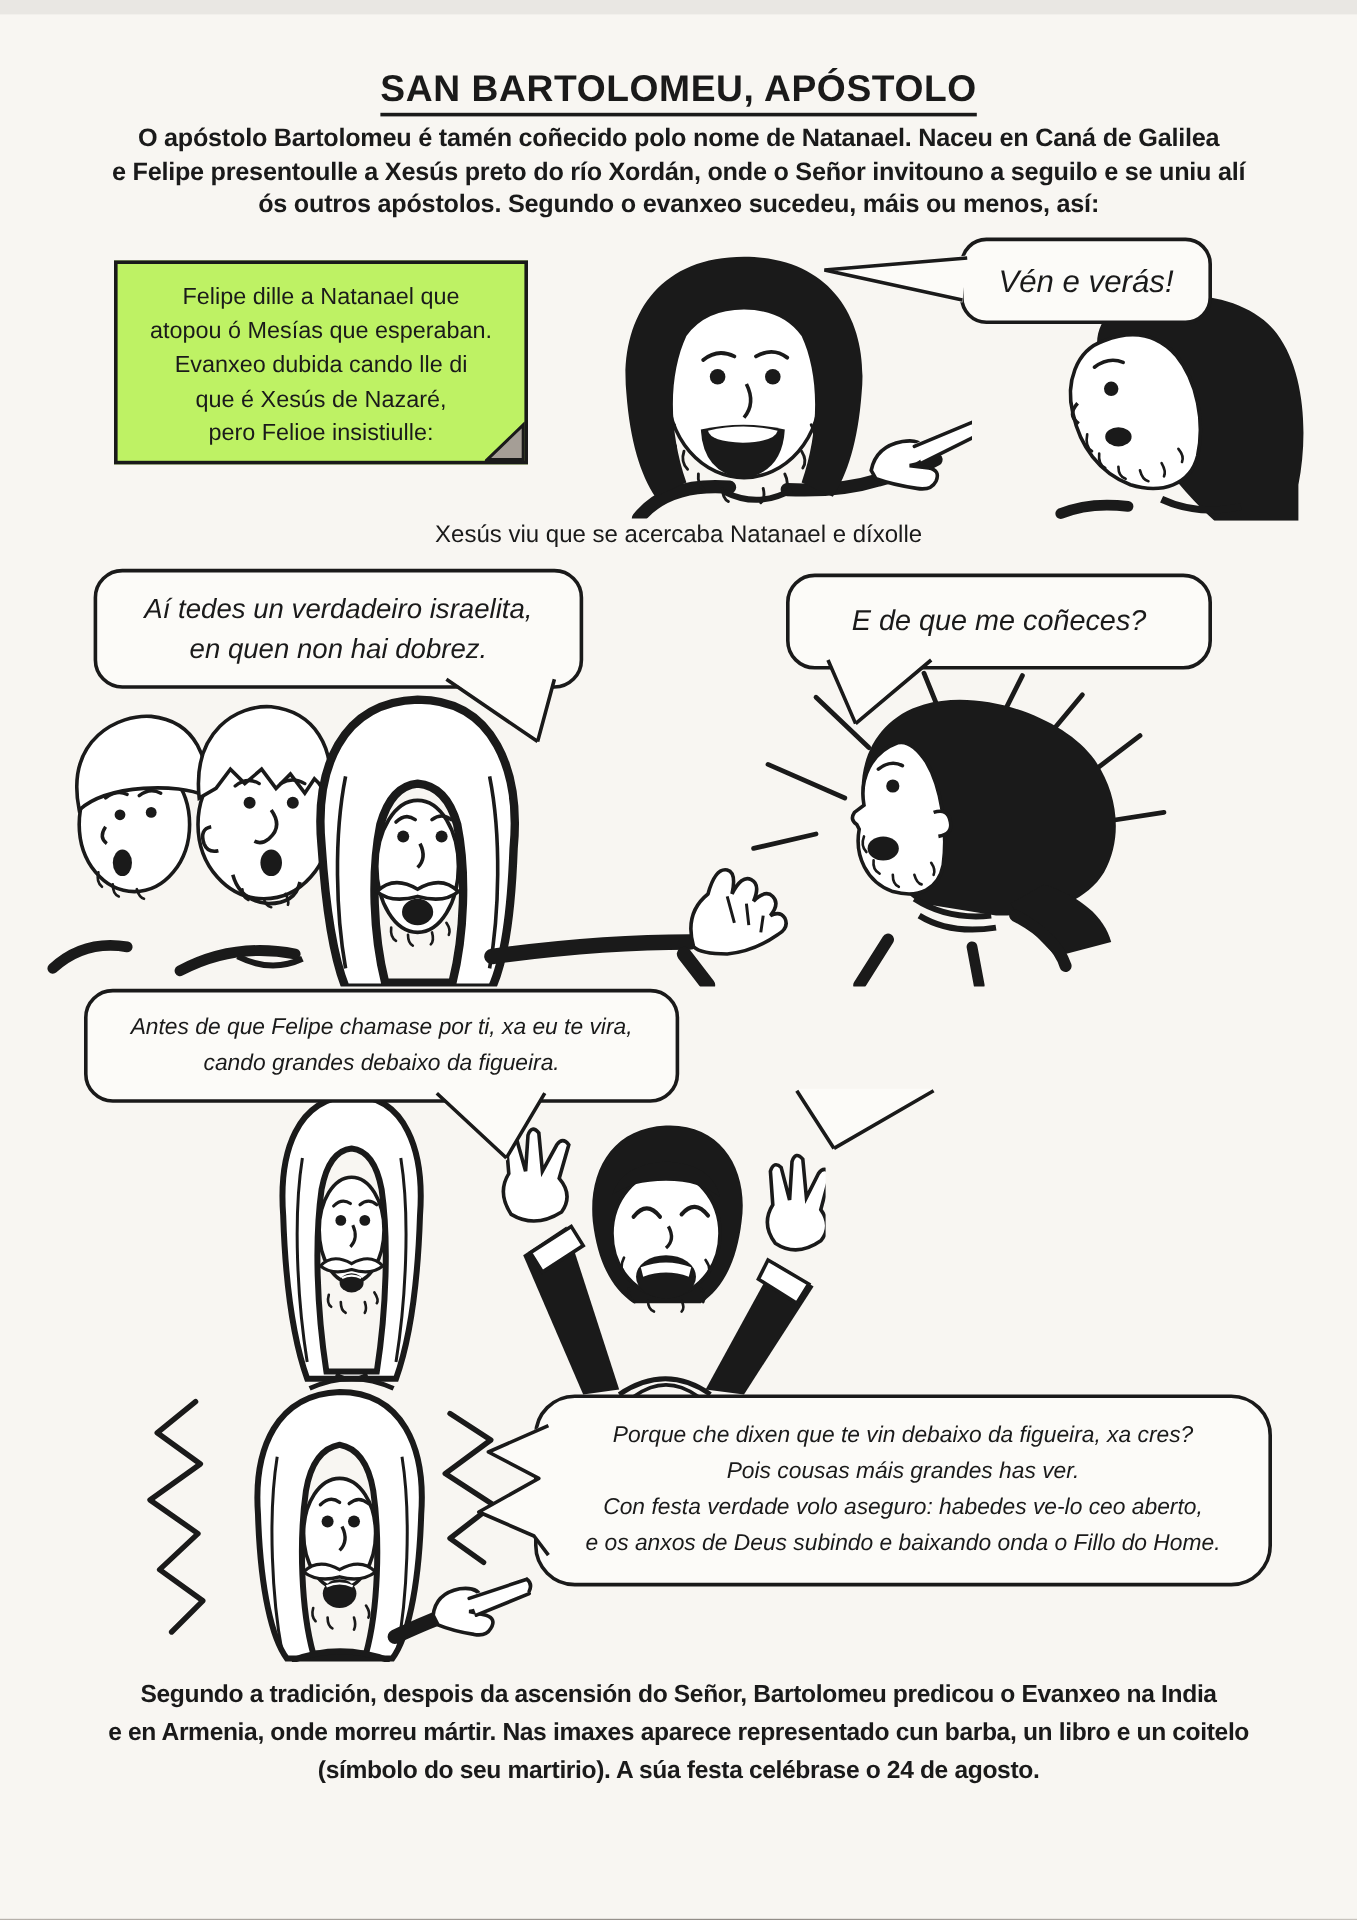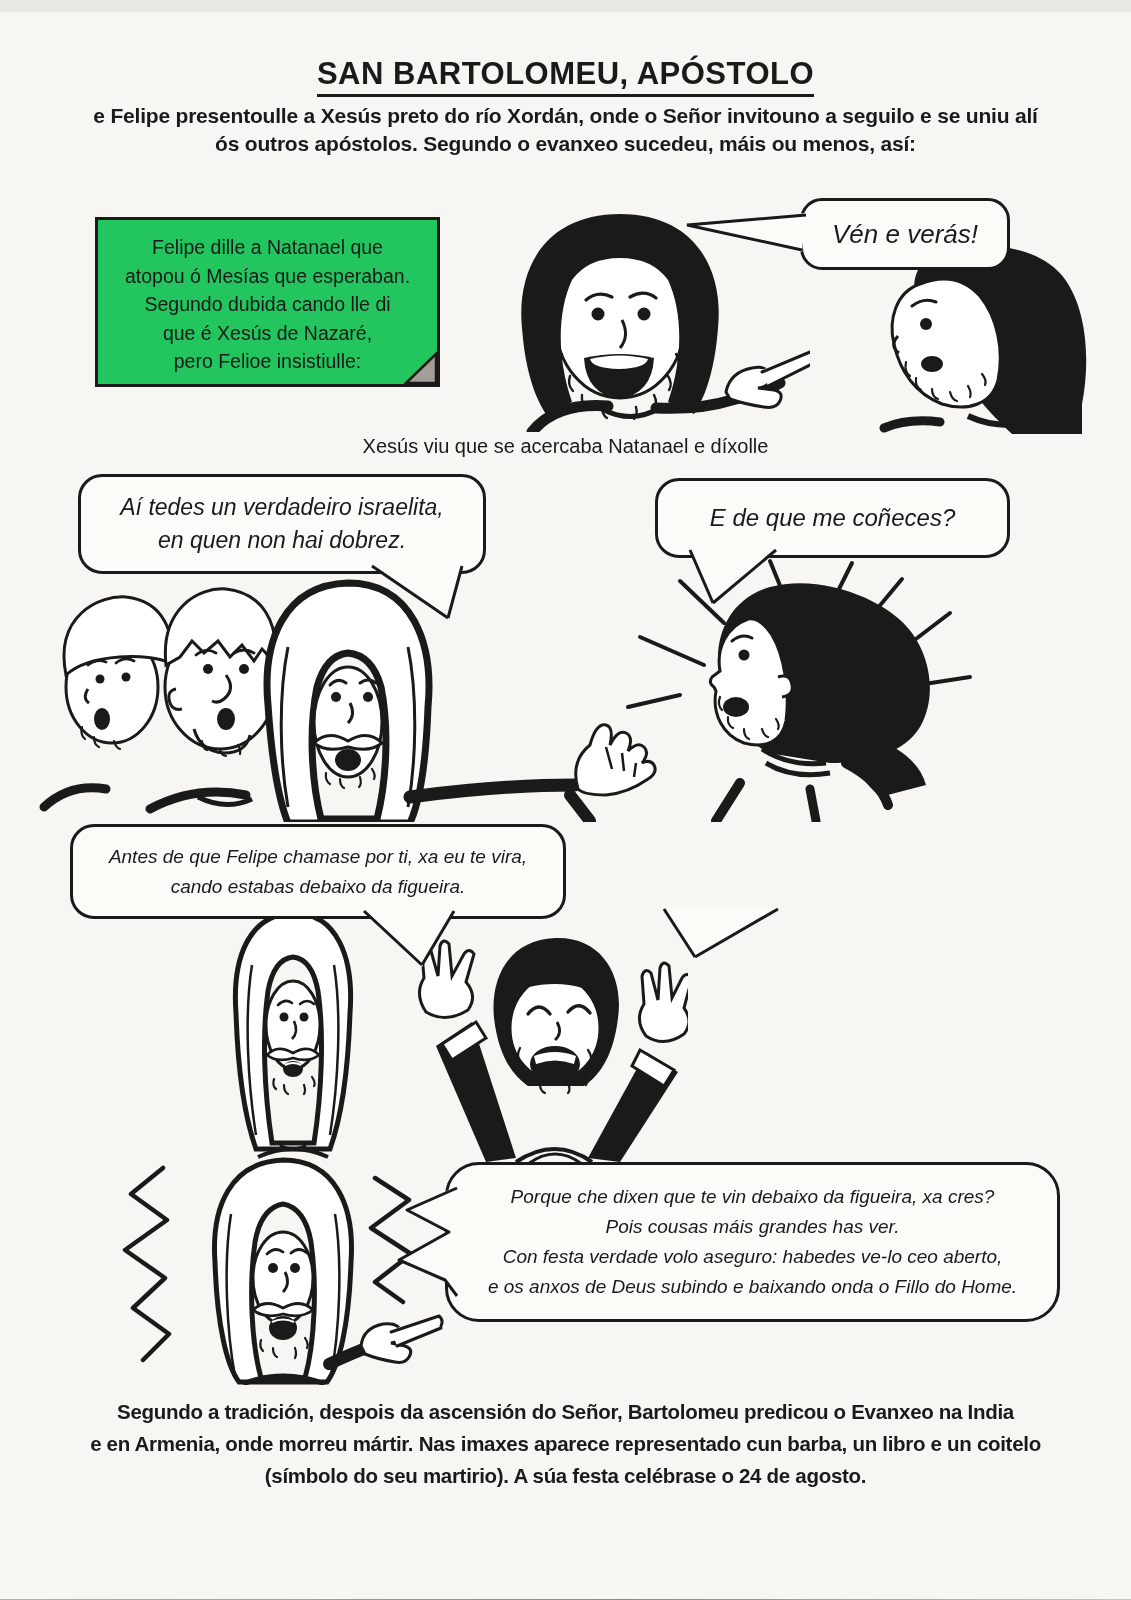--- a/index.html
+++ b/index.html
@@ -12,21 +12,21 @@
   .title { position:absolute; top:44px; left:0; width:100%; text-align:center;
            font-size:31px; font-weight:bold; letter-spacing:.5px; }
   .title span { border-bottom:3px solid #1a1a1a; padding-bottom:3px; }
   .intro { position:absolute; top:90px; left:0; width:100%; text-align:center;
            font-size:21px; font-weight:bold; line-height:27.5px; letter-spacing:-.2px; }
   .footer { position:absolute; top:1384px; left:0; width:100%; text-align:center;
             font-size:20.5px; font-weight:bold; line-height:32px; letter-spacing:-.3px; }
   .attribution { position:absolute; top:1514px; right:100px; font-size:24px; color:#262626; }
 
   .note { position:absolute; left:95px; top:205px; width:345px; height:170px;
-          background:#22c55e; border:3px solid #1a1a1a; z-index:2;
+          background:#bef264; border:3px solid #1a1a1a; z-index:2;
           padding-top:13px; text-align:center; font-size:19.5px; line-height:28.5px; }
   .fold { position:absolute; right:-1px; bottom:-1px; }
 
   .narration { position:absolute; top:423px; left:0; width:100%; text-align:center;
                font-size:20px; z-index:2; }
 
   .bubble { position:absolute; background:#fcfbf8; border:3px solid #1a1a1a;
             border-radius:24px; display:flex; flex-direction:column; justify-content:center;
             align-items:center; text-align:center; font-style:italic; z-index:2; }
   .b-ven      { left:800px; top:186px; width:210px; height:72px;  font-size:26px; border-radius:22px; }
@@ -44,28 +44,29 @@
   .bluebar  { position:absolute; left:118px; top:1593px; width:897px; height:7px; background:#4053b8; }
 </style>
 </head>
 <body>
 
 <div class="page">
 
   <h1 class="title"><span>SAN BARTOLOMEU, APÓSTOLO</span></h1>
 
   <div class="intro">
+    <div>O apóstolo Bartolomeu é tamén coñecido polo nome de Natanael. Naceu en Caná de Galilea</div>
     <div>e Felipe presentoulle a Xesús preto do río Xordán, onde o Señor invitouno a seguilo e se uniu alí</div>
     <div>ós outros apóstolos. Segundo o evanxeo sucedeu, máis ou menos, así:</div>
   </div>
 
   <div class="note">
     <div>Felipe dille a Natanael que</div>
     <div>atopou ó Mesías que esperaban.</div>
-    <div>Segundo dubida cando lle di</div>
+    <div>Evanxeo dubida cando lle di</div>
     <div>que é Xesús de Nazaré,</div>
     <div>pero Felioe insistiulle:</div>
     <svg class="fold" width="34" height="34">
       <polygon points="2,32 32,3 32,32" fill="#a59e96" stroke="#1a1a1a" stroke-width="2.5"></polygon>
     </svg>
   </div>
 
   <svg class="fig" style="left:480px; top:190px;" width="330" height="230" viewBox="0 0 330 230">
     <path d="M52,230 Q76,200 128,204" fill="none" stroke="#1a1a1a" stroke-width="11" stroke-linecap="round"></path>
     <path d="M176,206 Q220,208 252,198 Q284,190 300,181" fill="none" stroke="#1a1a1a" stroke-width="11" stroke-linecap="round"></path>
@@ -210,21 +211,21 @@
   <div class="bubble b-con">
     <div>E de que me coñeces?</div>
   </div>
   <svg class="tail" style="left:668px; top:536px;" width="120" height="60">
     <polygon points="22,0 108,0 45,57" fill="#fcfbf8"></polygon>
     <path d="M22,2 L45,55 M108,2 L45,55" fill="none" stroke="#1a1a1a" stroke-width="3"></path>
   </svg>
 
   <div class="bubble b-fig">
     <div>Antes de que Felipe chamase por ti, xa eu te vira,</div>
-    <div>cando estabas debaixo da figueira.</div>
+    <div>cando grandes debaixo da figueira.</div>
   </div>
   <svg class="tail" style="left:350px; top:897px;" width="125" height="62">
     <polygon points="14,0 104,0 72,58" fill="#fcfbf8"></polygon>
     <path d="M14,2 L72,56 M104,2 L72,56" fill="none" stroke="#1a1a1a" stroke-width="3"></path>
   </svg>
 
   <svg class="tail" style="left:640px; top:895px;" width="150" height="56">
     <polygon points="24,0 138,0 55,52" fill="#fcfbf8"></polygon>
     <path d="M24,2 L55,50 M138,2 L55,50" fill="none" stroke="#1a1a1a" stroke-width="3"></path>
   </svg>

